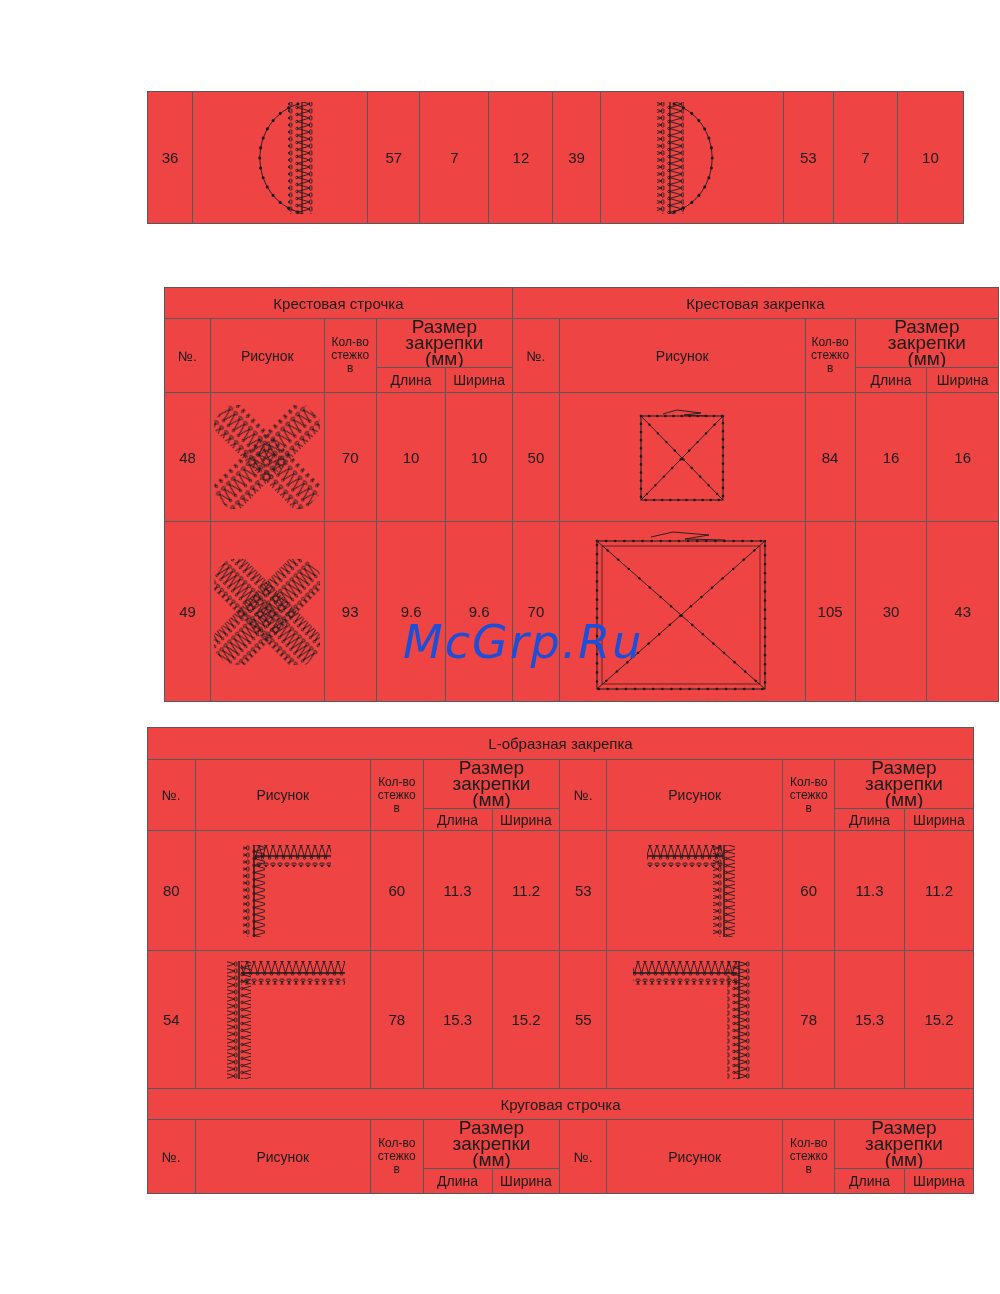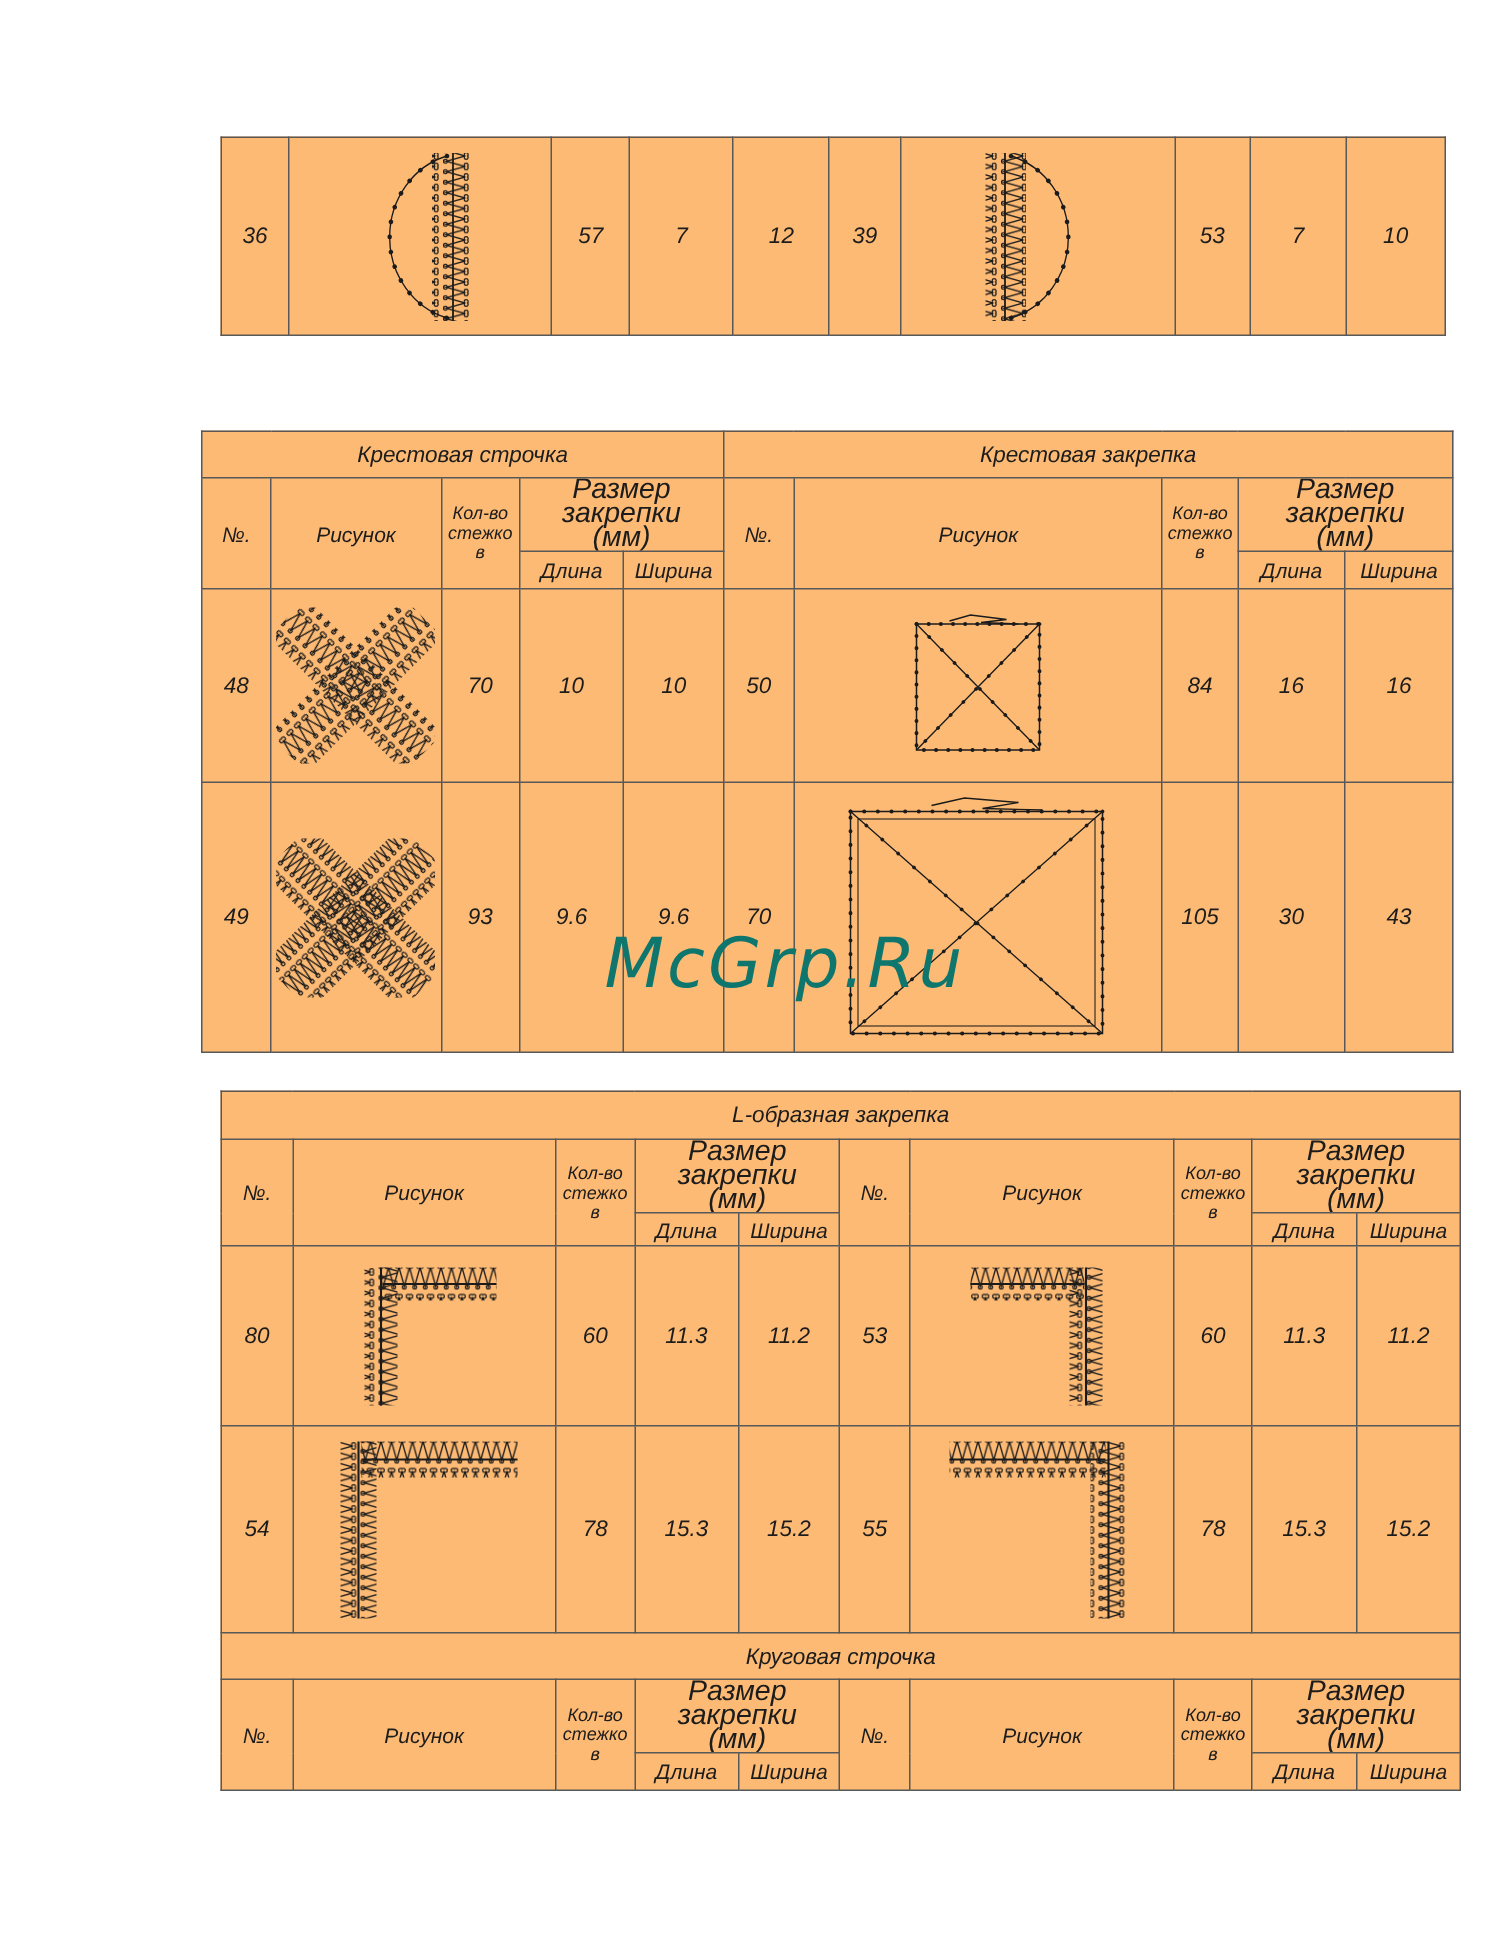--- a/index.html
+++ b/index.html
@@ -1,18 +1,18 @@
 <!DOCTYPE html>
 <html><head>
 <meta charset="utf-8">
 <style>
   html,body{margin:0;padding:0;background:#fff;}
   .page{position:relative;width:1000px;height:1294px;background:#fff;
         font-family:"Liberation Sans","DejaVu Sans",sans-serif;color:#1c1c1c;overflow:hidden;}
-  table{border-collapse:collapse;table-layout:fixed;position:absolute;background:#fdba74;font-style:italic;}
+  table{border-collapse:collapse;table-layout:fixed;position:absolute;background:#ef4444;}
   td{border:1px solid #585858;text-align:center;vertical-align:middle;padding:0;
      font-size:15px;color:#1c1c1c;overflow:hidden;}
   td.pic{vertical-align:middle;}
   .ttl{font-size:15px;}
   .hdr{font-size:14px;}
   .hsm{font-size:12px;line-height:13px;}
   .hmm{font-size:19px;line-height:16px;}
   .watermark{position:absolute;left:403px;top:615px;z-index:6;
      font-size:46px;font-style:italic;font-weight:500;letter-spacing:2px;
      font-family:"DejaVu Sans","Liberation Sans",sans-serif;}
@@ -82,21 +82,21 @@
         <path d="M28,7 A 52,56 0 0 1 28,115" fill="none" stroke="#1b1b1b" stroke-width="3" stroke-dasharray="0.1 10" stroke-linecap="round"></path>
       </svg>
     </td>
     <td>53</td>
     <td>7</td>
     <td>10</td>
   </tr>
 </tbody>
     </table>
 
-<table style="left:134px;top:287px;width:835px;">
+<table style="left:164px;top:287px;width:835px;">
   <colgroup>
     <col style="width:45px">
         <col style="width:111px">
         <col style="width:51px">
         <col style="width:68px">
         <col style="width:65px">
     <col style="width:46px">
         <col style="width:240px">
         <col style="width:49px">
         <col style="width:70px">
@@ -327,15 +327,15 @@
   </tr>
   <tr style="height:25px;">
     <td class="hdr">Длина</td>
     <td class="hdr">Ширина</td>
     <td class="hdr">Длина</td>
     <td class="hdr">Ширина</td>
   </tr>
 </tbody>
     </table>
 
-<div class="watermark" style="color: #0f766e;">McGrp.Ru</div>
+<div class="watermark" style="color: #1d4ed8;">McGrp.Ru</div>
 
 </div>
 
 </body></html>

